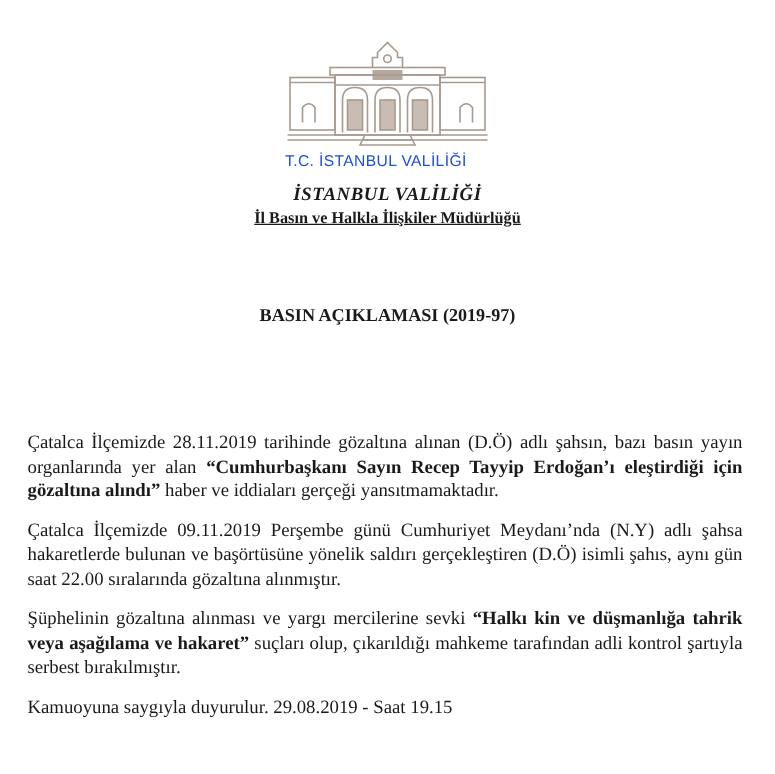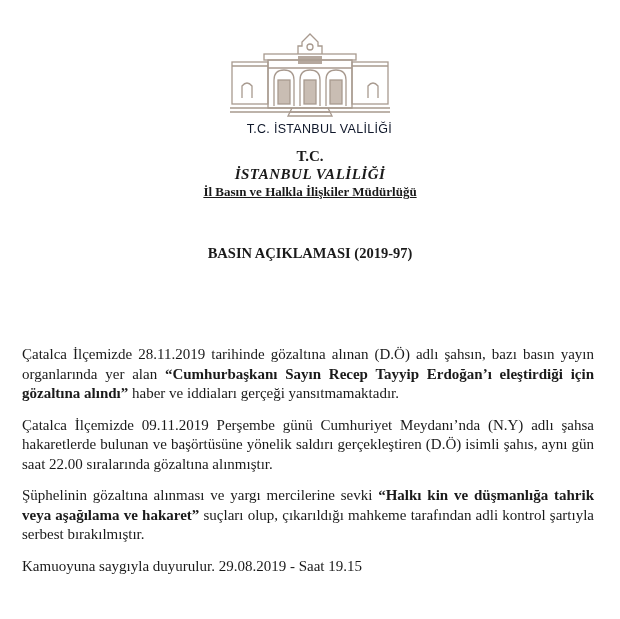--- a/index.html
+++ b/index.html
@@ -1,22 +1,22 @@
 <!DOCTYPE html>
 <html><head>
   <meta charset="utf-8">
   <style>
     html, body { margin: 0; padding: 0; background: #ffffff; }
     body { width: 620px; height: 619px; overflow: hidden; position: relative;
            font-family: "Liberation Serif", "DejaVu Serif", serif; color: #1a1a1a; }
     .logo { position: absolute; left: 228px; top: 28px; width: 164px; height: 118px; }
     .logo svg { display: block; }
-    .logo-text { position: absolute; left: 0; top: 94px; width: 164px; text-align: right;
+    .logo-text { position: absolute; left: 0; top: 94px; width: 164px; text-align: left;
                  font-family: "Liberation Sans", "DejaVu Sans", sans-serif; font-size: 12.5px;
-                 letter-spacing: 0.3px; color: #0f172a; white-space: nowrap; }
+                 letter-spacing: 0.3px; color: #1d4ed8; white-space: nowrap; }
     .header { position: absolute; left: 0; top: 147px; width: 620px; text-align: center;
               font-weight: bold; }
     .header .l1 { font-size: 15px; line-height: 18px; }
     .header .l2 { font-size: 15px; line-height: 18px; letter-spacing: 0.5px; font-style: italic; }
     .header .l3 { font-size: 13px; line-height: 18px; text-decoration: underline; }
     .title { position: absolute; left: 0; top: 244px; width: 620px; text-align: center;
              font-weight: bold; font-size: 14.5px; line-height: 19px; }
     .body { position: absolute; left: 22px; top: 333px; width: 572px; font-size: 15px;
             line-height: 19.5px; }
     .para { margin: 12px 0 9px 0; text-align: justify; }
@@ -51,21 +51,20 @@
     <path d="M140 70 L140 58 Q145 52 150 58 L150 70"></path>
 
     <path d="M2 80 L162 80 M2 84 L162 84"></path>
     <path d="M64 80 L60 88 L104 88 L100 80"></path>
     <path d="M62 84 L102 84"></path>
   </svg>
   <div class="logo-text">T.C. İSTANBUL VALİLİĞİ</div>
 </div>
 
 <div class="header">
-  <div class="l1">T.C.</div>
   <div class="l2">İSTANBUL VALİLİĞİ</div>
   <div class="l3">İl Basın ve Halkla İlişkiler Müdürlüğü</div>
 </div>
 
 <div class="title">
   <div>BASIN AÇIKLAMASI (2019-97)</div>
 </div>
 
 <div class="body">
   <p class="para"><span>Çatalca İlçemizde 28.11.2019 tarihinde gözaltına alınan (D.Ö) adlı şahsın, bazı basın yayın organlarında yer alan </span><b>“Cumhurbaşkanı Sayın Recep Tayyip Erdoğan’ı eleştirdiği için gözaltına alındı”</b><span> haber ve iddiaları gerçeği yansıtmamaktadır.</span></p>

